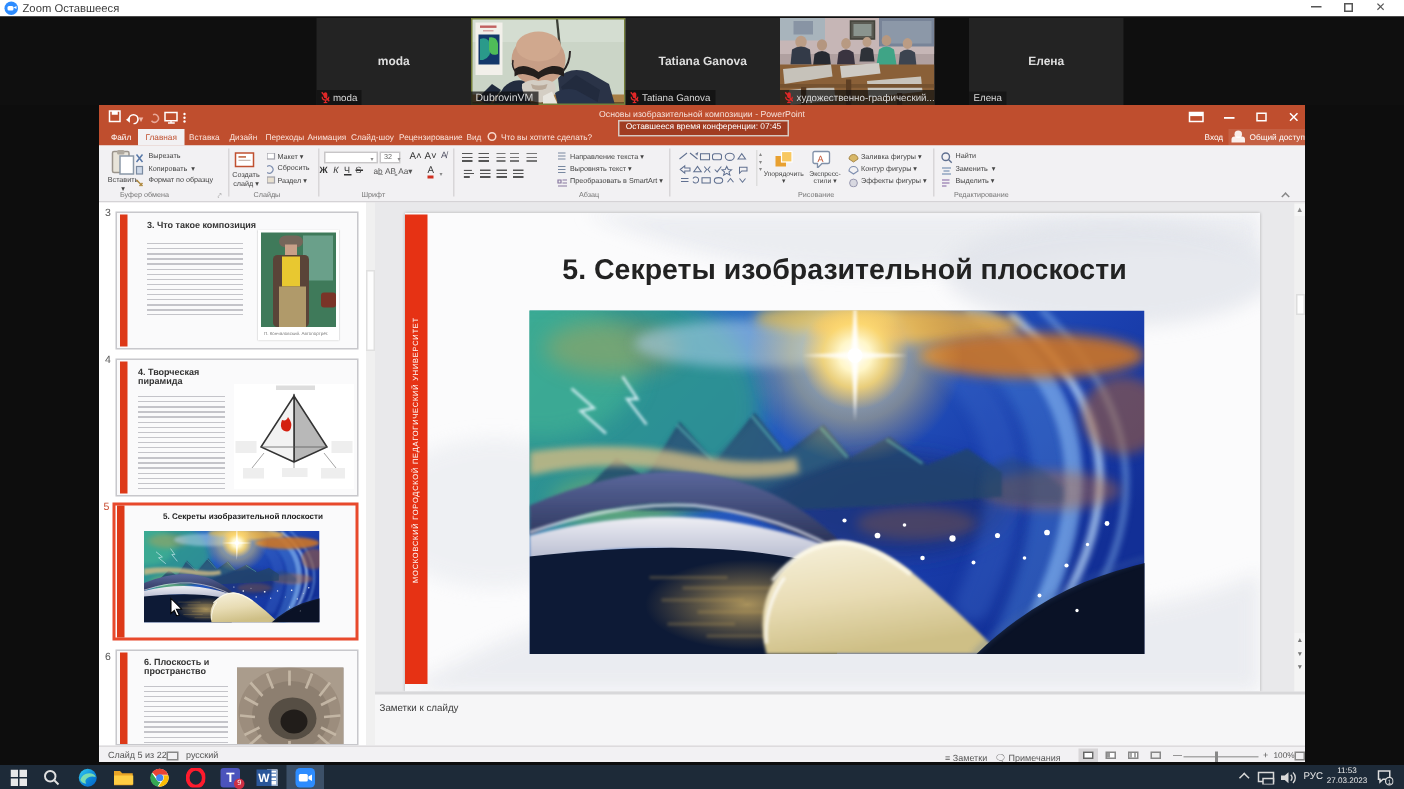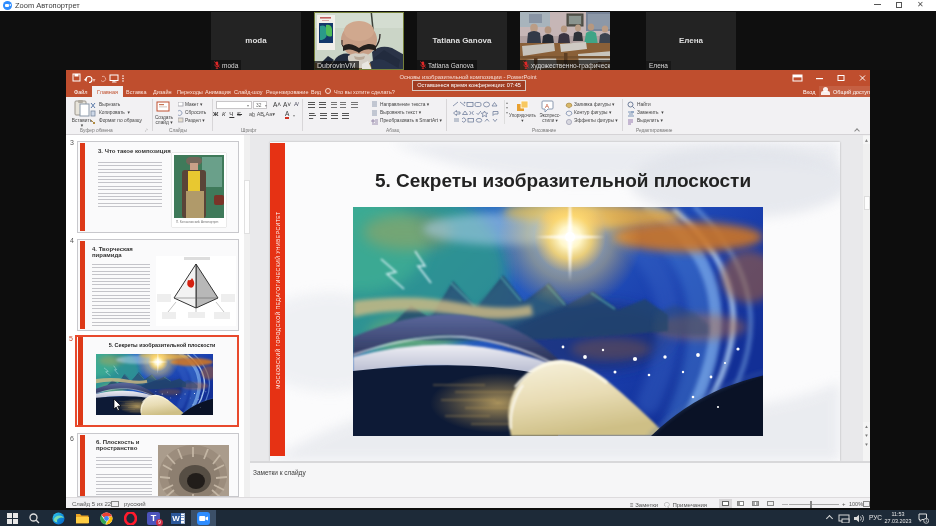--- a/index.html
+++ b/index.html
@@ -1,28 +1,28 @@
 <!DOCTYPE html>
 <html><head><meta charset="utf-8">
 <style>
 *{margin:0;padding:0;box-sizing:border-box}
 html,body{width:936px;height:526px;overflow:hidden;background:#0d0d0d;font-family:"Liberation Sans",sans-serif;-webkit-font-smoothing:antialiased}
 body{position:relative}
 .abs{position:absolute}
-.vt{position:absolute;top:12px;width:90px;height:58px;background:#232323;overflow:hidden}
+.vt{position:absolute;top:12px;width:103px;height:58px;background:#232323;overflow:hidden}
 .vname{position:absolute;width:100%;text-align:center;top:24px;font-size:8px;font-weight:bold;color:#dedede}
 .vtag{position:absolute;left:0;bottom:0;background:rgba(15,15,15,.72);color:#d8d8d8;font-size:6.5px;padding:1px 3px 1px 3px;white-space:nowrap;display:flex;align-items:center;gap:2px}
 </style></head>
 <body>
 
 <div class="abs" style="left:0;top:0;width:936px;height:11px;background:#fff">
  <div class="abs" style="left:3px;top:1px;width:9px;height:9px;border-radius:50%;background:#2d8cff"></div>
  <div class="abs" style="left:4.5px;top:4px;width:4px;height:3px;background:#fff;border-radius:1px"></div>
  <div class="abs" style="left:8.6px;top:4.2px;width:0;height:0;border-right:2px solid #fff;border-top:1.4px solid transparent;border-bottom:1.4px solid transparent"></div>
- <div class="abs" style="left:15px;top:1px;font-size:7.5px;color:#3a3a3a">Zoom Автопортрет</div>
+ <div class="abs" style="left:15px;top:1px;font-size:7.5px;color:#3a3a3a">Zoom Оставшееся</div>
  <div class="abs" style="left:874px;top:4px;width:7px;height:1px;background:#555"></div>
  <div class="abs" style="left:896px;top:2px;width:6px;height:6px;border:1px solid #555"></div>
  <div class="abs" style="left:917px;top:0px;font-size:8px;color:#555">✕</div>
 </div>
 
 <div class="abs" style="left:0;top:11px;width:936px;height:59px;background:#0f0f0f"></div>
 <div class="vt" style="left:211px">
  <div class="vname">moda</div>
  <div class="vtag"><svg width="6" height="8" viewBox="0 0 6 8" style="flex:0 0 auto">
         <rect x="1.8" y="0.5" width="2.4" height="4" rx="1.2" fill="#e02828"></rect>

